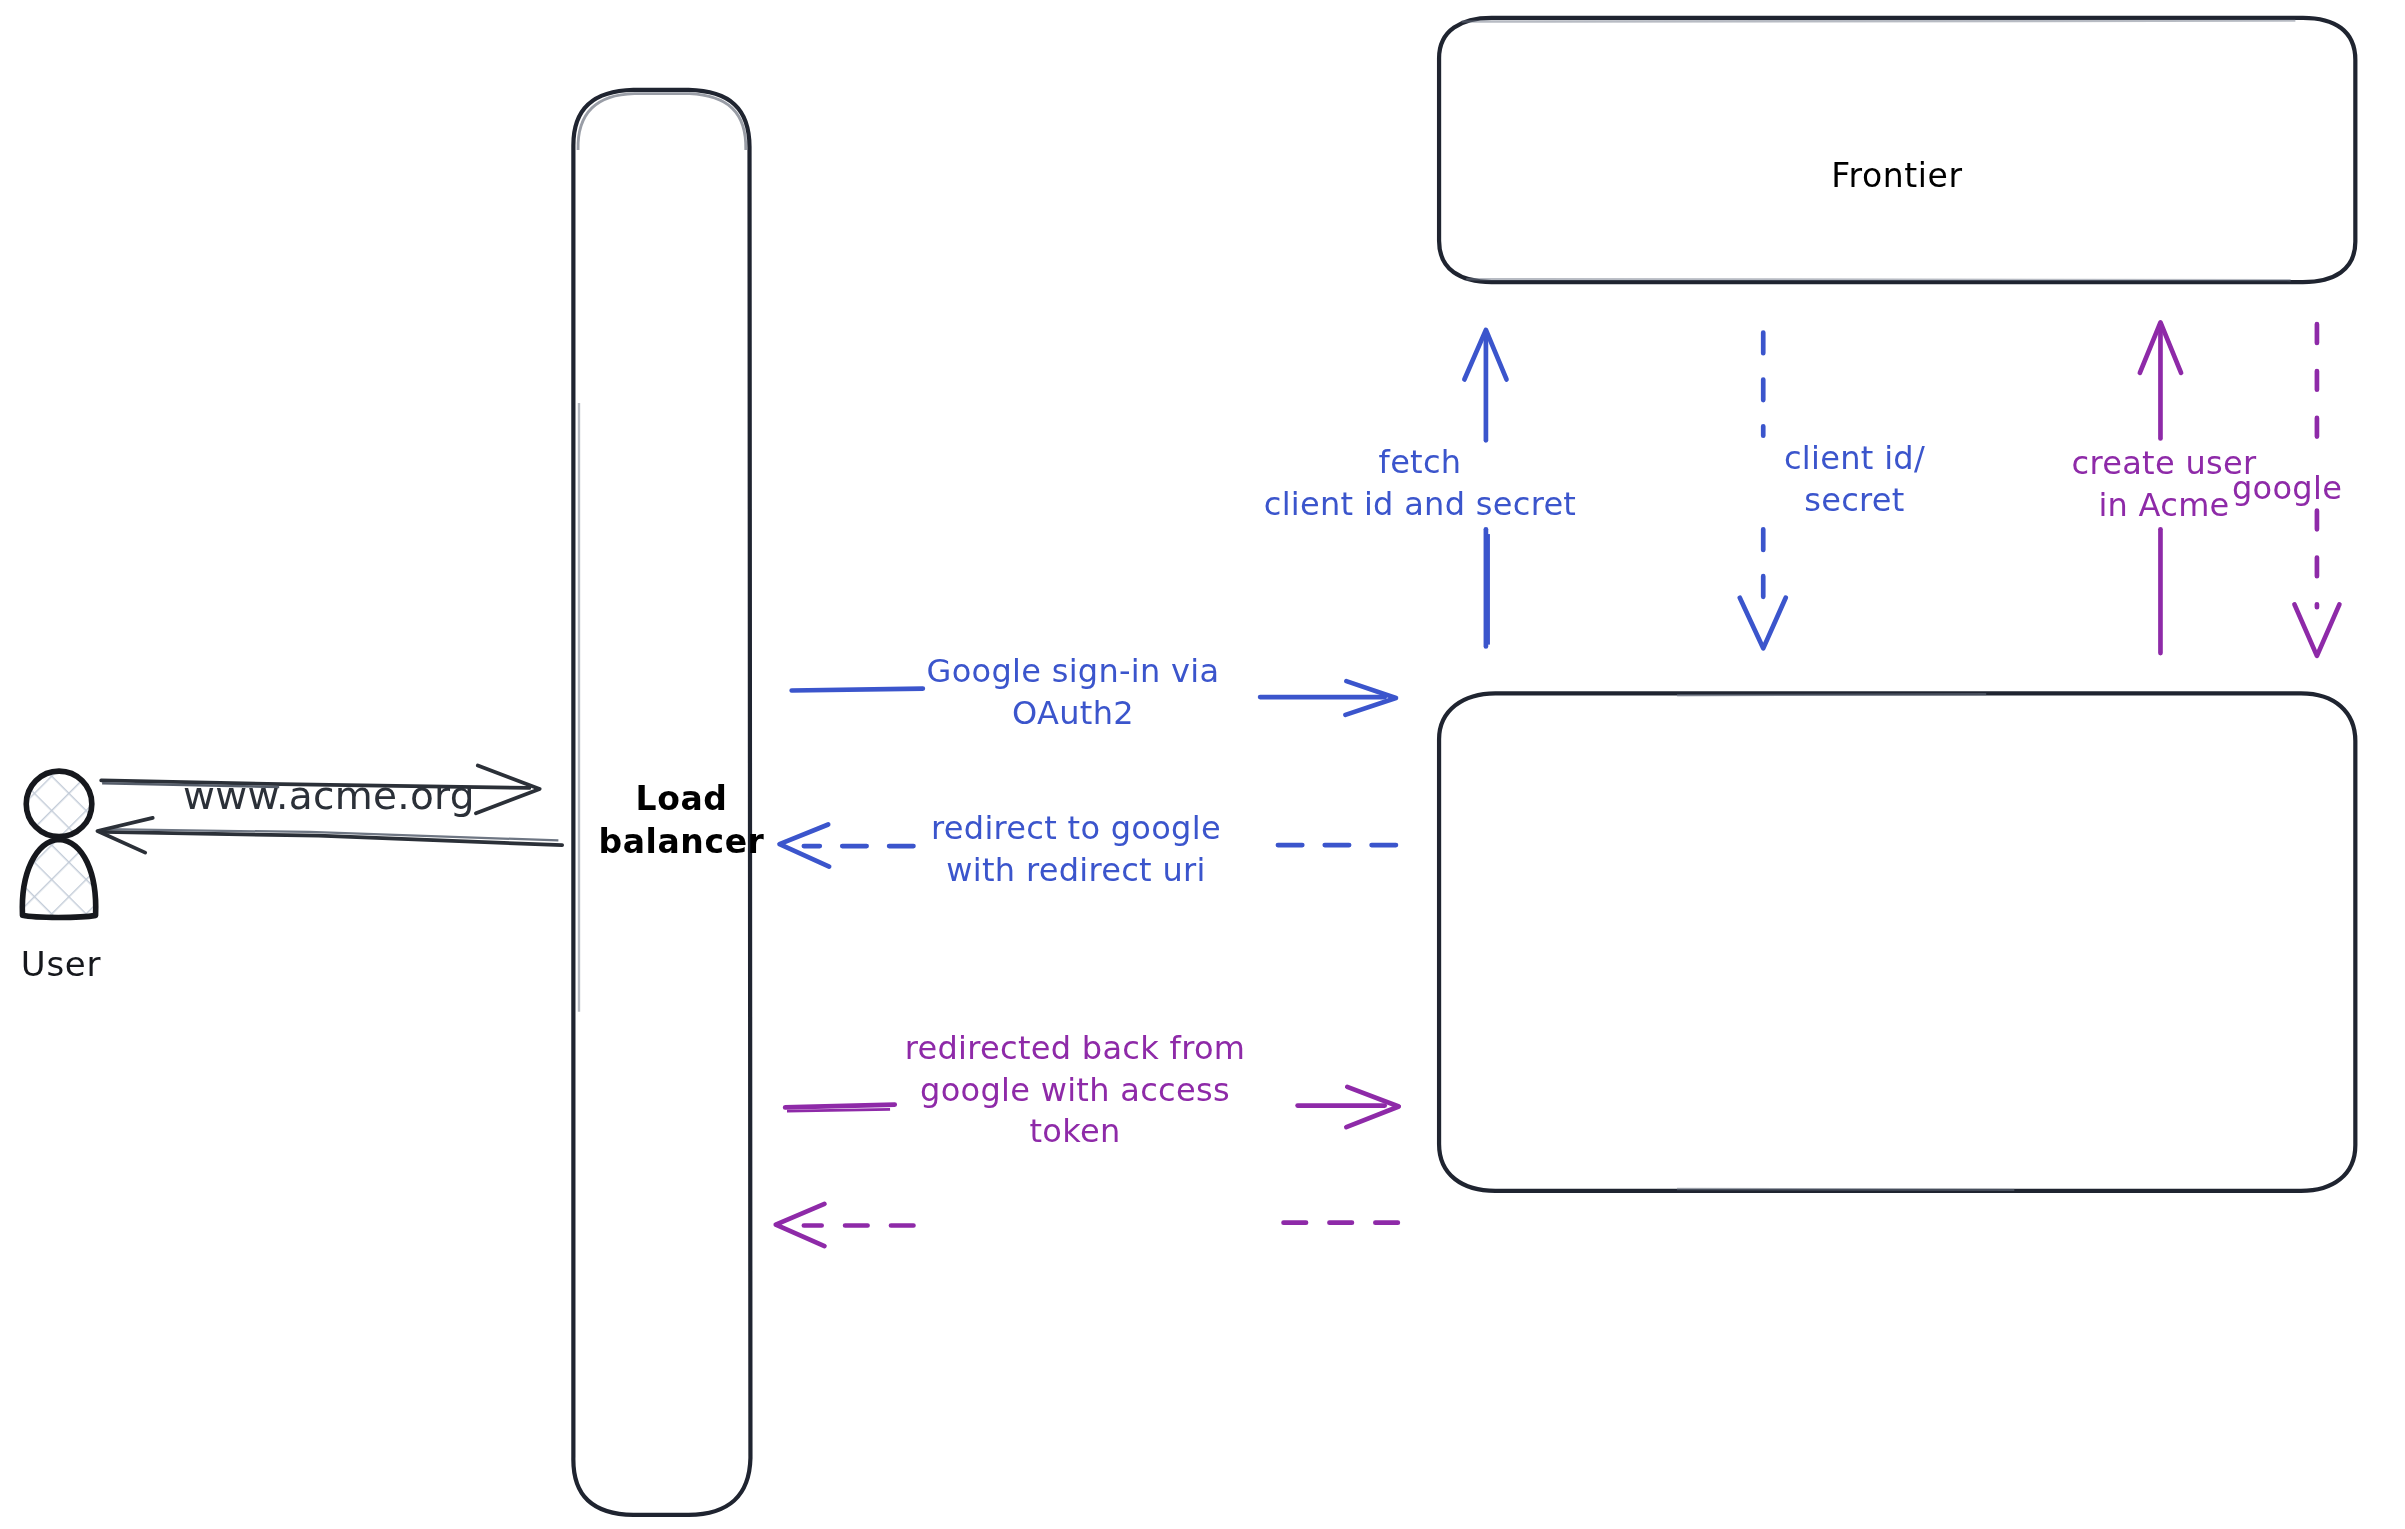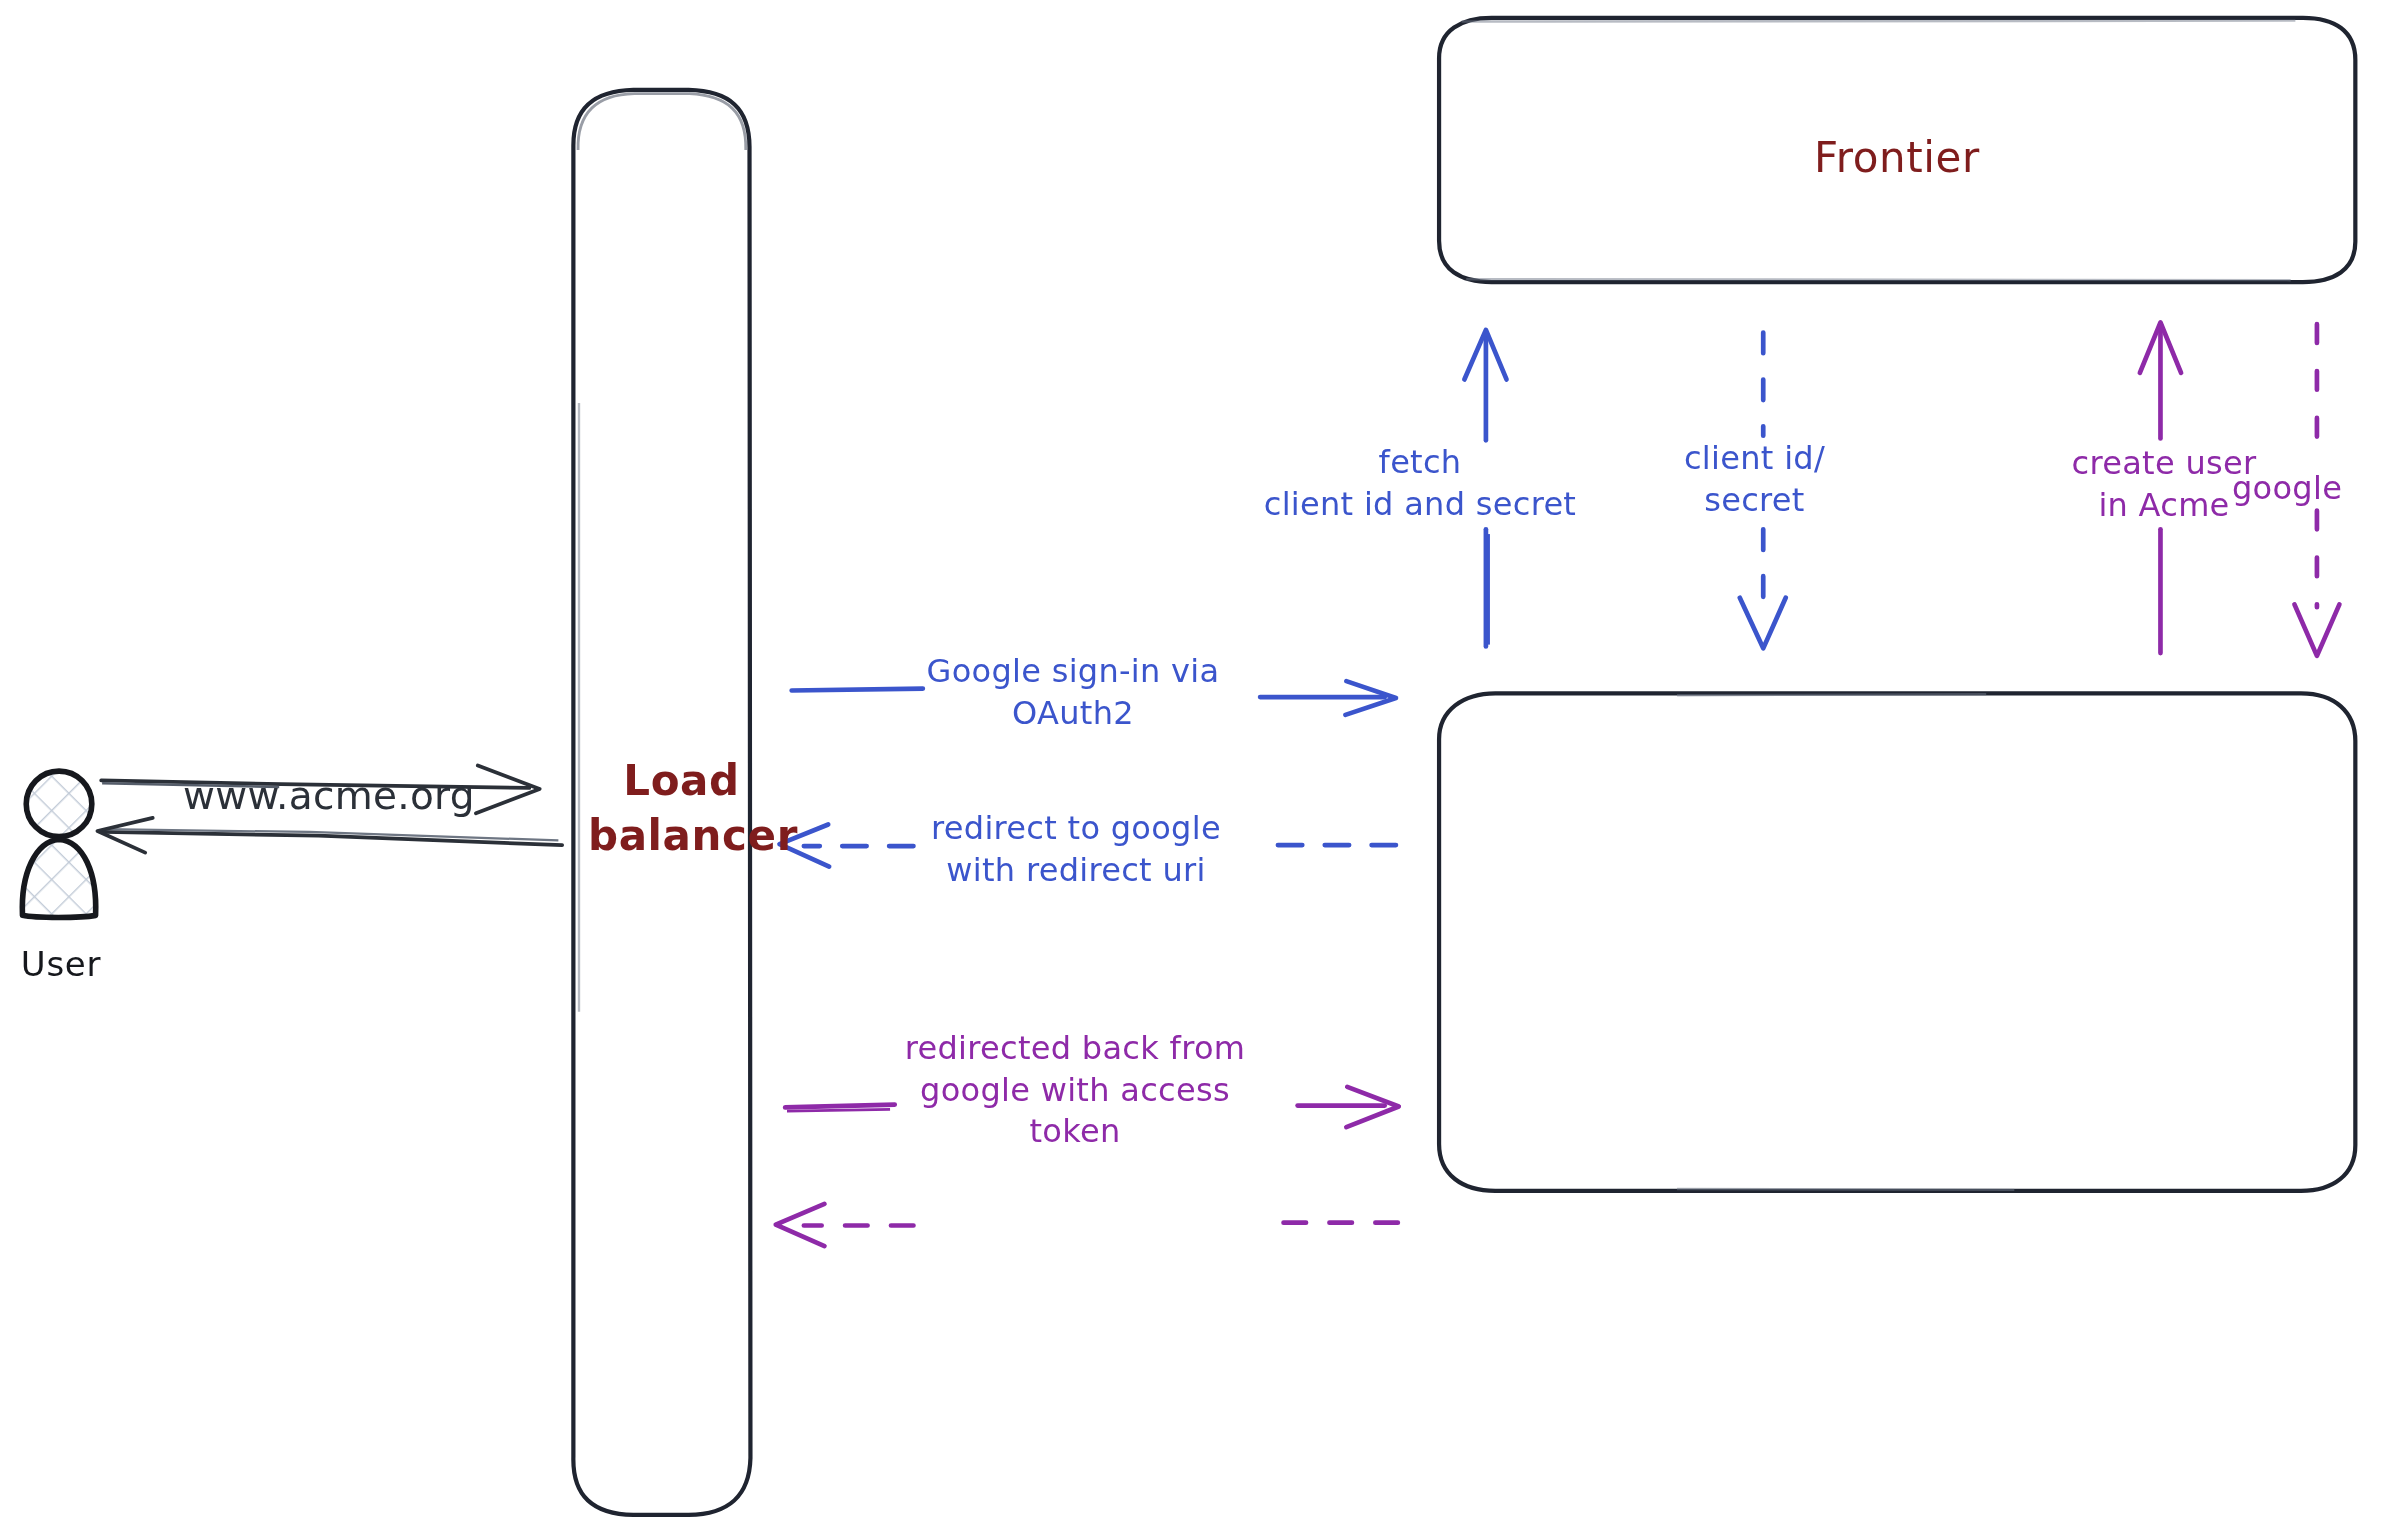--- a/index.html
+++ b/index.html
@@ -24,23 +24,24 @@
     height: 1530px;
   }
   .lbl {
     position: absolute;
     text-align: center;
     line-height: 1.30;
     white-space: pre-line;
     font-family: "DejaVu Sans", sans-serif;
   }
   .node-label {
-    color: #7f1d1d;
-    font-size: 42px;
+    color: #000000;
+    font-size: 33px;
     letter-spacing: 0.6px;
+    margin-top: 24px;
   }
   .edge-label-blue {
     color: #3b55cc;
     font-size: 32px;
     letter-spacing: 0.3px;
   }
   .edge-label-purple {
     color: #8e2aa8;
     font-size: 32px;
     letter-spacing: 0.3px;
@@ -175,21 +176,21 @@
 with redirect uri</div>
 
   <div class="lbl edge-label-purple" style="left:883px; top:1028px; width:384px;">redirected back from
 google with access
 token</div>
 
 
   <div class="lbl edge-label-blue" style="left:1227px; top:442px; width:386px;">fetch
 client id and secret</div>
 
-  <div class="lbl edge-label-blue" style="left:1656px; top:438px; width:197px;text-align:center;">client id/
+  <div class="lbl edge-label-blue" style="left:1756px; top:438px; width:197px;text-align:center;">client id/
 secret</div>
 
   <div class="lbl edge-label-purple" style="left:2031px; top:443px; width:266px;">create user
 in Acme</div>
 
   <div class="lbl edge-label-purple" style="left:2232px; top:468px; width:173px; text-align:left;">google</div>
 
 </div>
 
 

